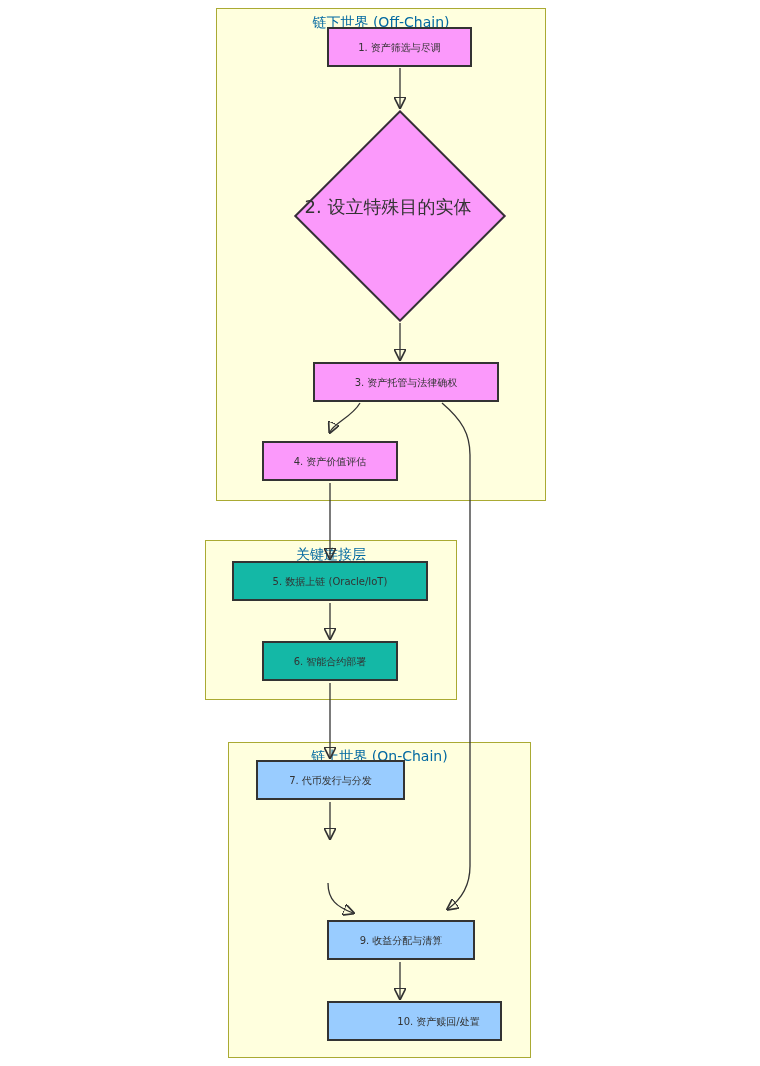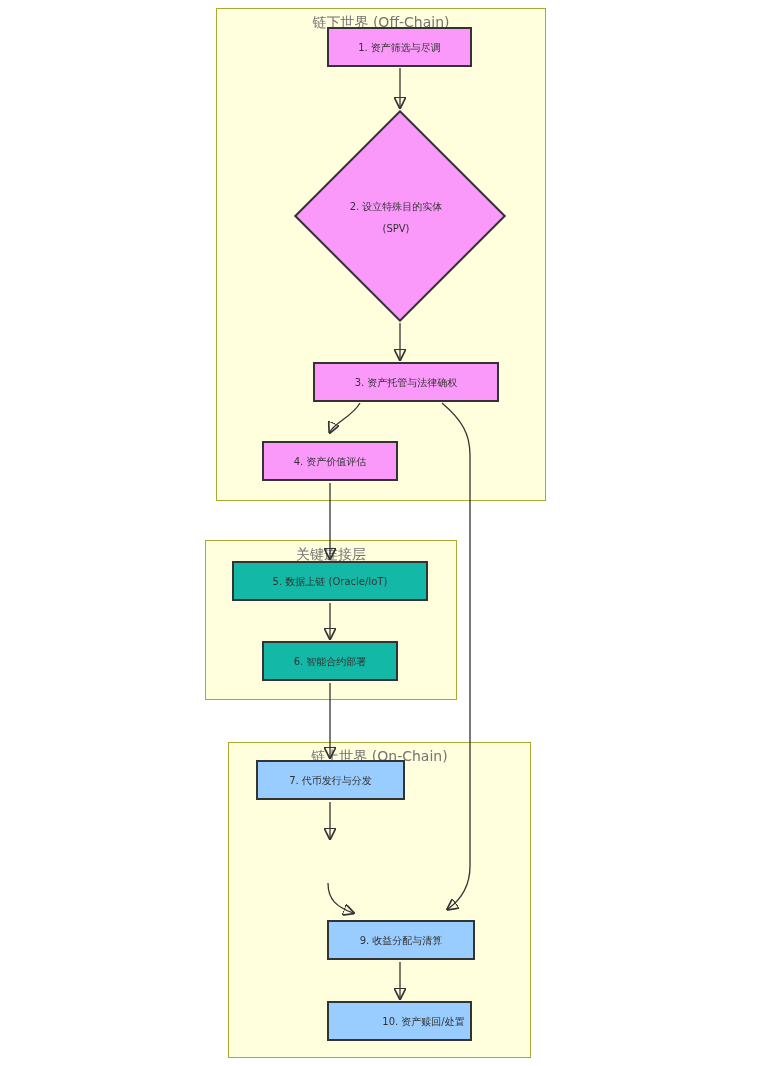--- a/index.html
+++ b/index.html
@@ -19,21 +19,21 @@
     box-sizing: border-box;
     z-index: 1;
   }
   .sg-title {
     position: absolute;
     top: 5px;
     left: 0;
     right: 0;
     text-align: center;
     font-size: 14px;
-    color: #737373;
+    color: #0369a1;
     z-index: 1;
     white-space: nowrap;
   }
   .edges {
     position: absolute;
     left: 0;
     top: 0;
     z-index: 2;
   }
   .edges path { fill: none; stroke: #333333; stroke-width: 1.3px; }
@@ -55,41 +55,41 @@
   .fill-blue { background: #99CCFF; }
   
   .n1  { left: 327px; top:  27px; width: 145px; height: 40px; }
   .n3  { left: 313px; top: 362px; width: 186px; height: 40px; }
   .n4  { left: 262px; top: 441px; width: 136px; height: 40px; }
   .n5  { left: 232px; top: 561px; width: 196px; height: 40px; }
   .n6  { left: 262px; top: 641px; width: 136px; height: 40px; }
   .n7  { left: 256px; top: 760px; width: 149px; height: 40px; }
   .n8  { left: 263px; top: 841px; width: 135px; height: 40px; }
   .n9  { left: 327px; top: 920px; width: 148px; height: 40px; }
-  .n10 { left: 327px; top: 1001px; width: 145px; height: 40px; padding-left: 48px; }
+  .n10 { left: 327px; top: 1001px; width: 175px; height: 40px; padding-left: 48px; }
   
   .diamond-shape {
     position: absolute;
     left: 325px;
     top: 141px;
     width: 150px;
     height: 150px;
     background: #FB99FB;
     border: 2px solid #333333;
     box-sizing: border-box;
     transform: rotate(45deg);
     z-index: 3;
   }
   .diamond-label {
     position: absolute;
-    left: 306px;
+    left: 298px;
     top: 196px;
     width: 180px;
     text-align: center;
-    font-size: 10px;
+    font-size: 18px;
     line-height: 22px;
     z-index: 4;
   }
   
   .sg-offchain { left: 216px; top:   8px; width: 330px; height: 493px; }
   .sg-link     { left: 205px; top: 540px; width: 252px; height: 160px; }
   .sg-onchain  { left: 228px; top: 742px; width: 303px; height: 316px; }
 </style>
 </head>
 <body>
@@ -124,21 +124,20 @@
     <path d="M400,962 L400,998" marker-end="url(#arrowhead)"></path>
   </svg>
 
   <div class="node fill-pink n1">
     <span>1. 资产筛选与尽调</span>
   </div>
 
   <div class="diamond-shape"></div>
   <div class="diamond-label">
     <div>2. 设立特殊目的实体</div>
-    <div>(SPV)</div>
   </div>
 
   <div class="node fill-pink n3">
     <span>3. 资产托管与法律确权</span>
   </div>
   <div class="node fill-pink n4">
     <span>4. 资产价值评估</span>
   </div>
   <div class="node fill-lavender n5">
     <span>5. 数据上链 (Oracle/IoT)</span>

